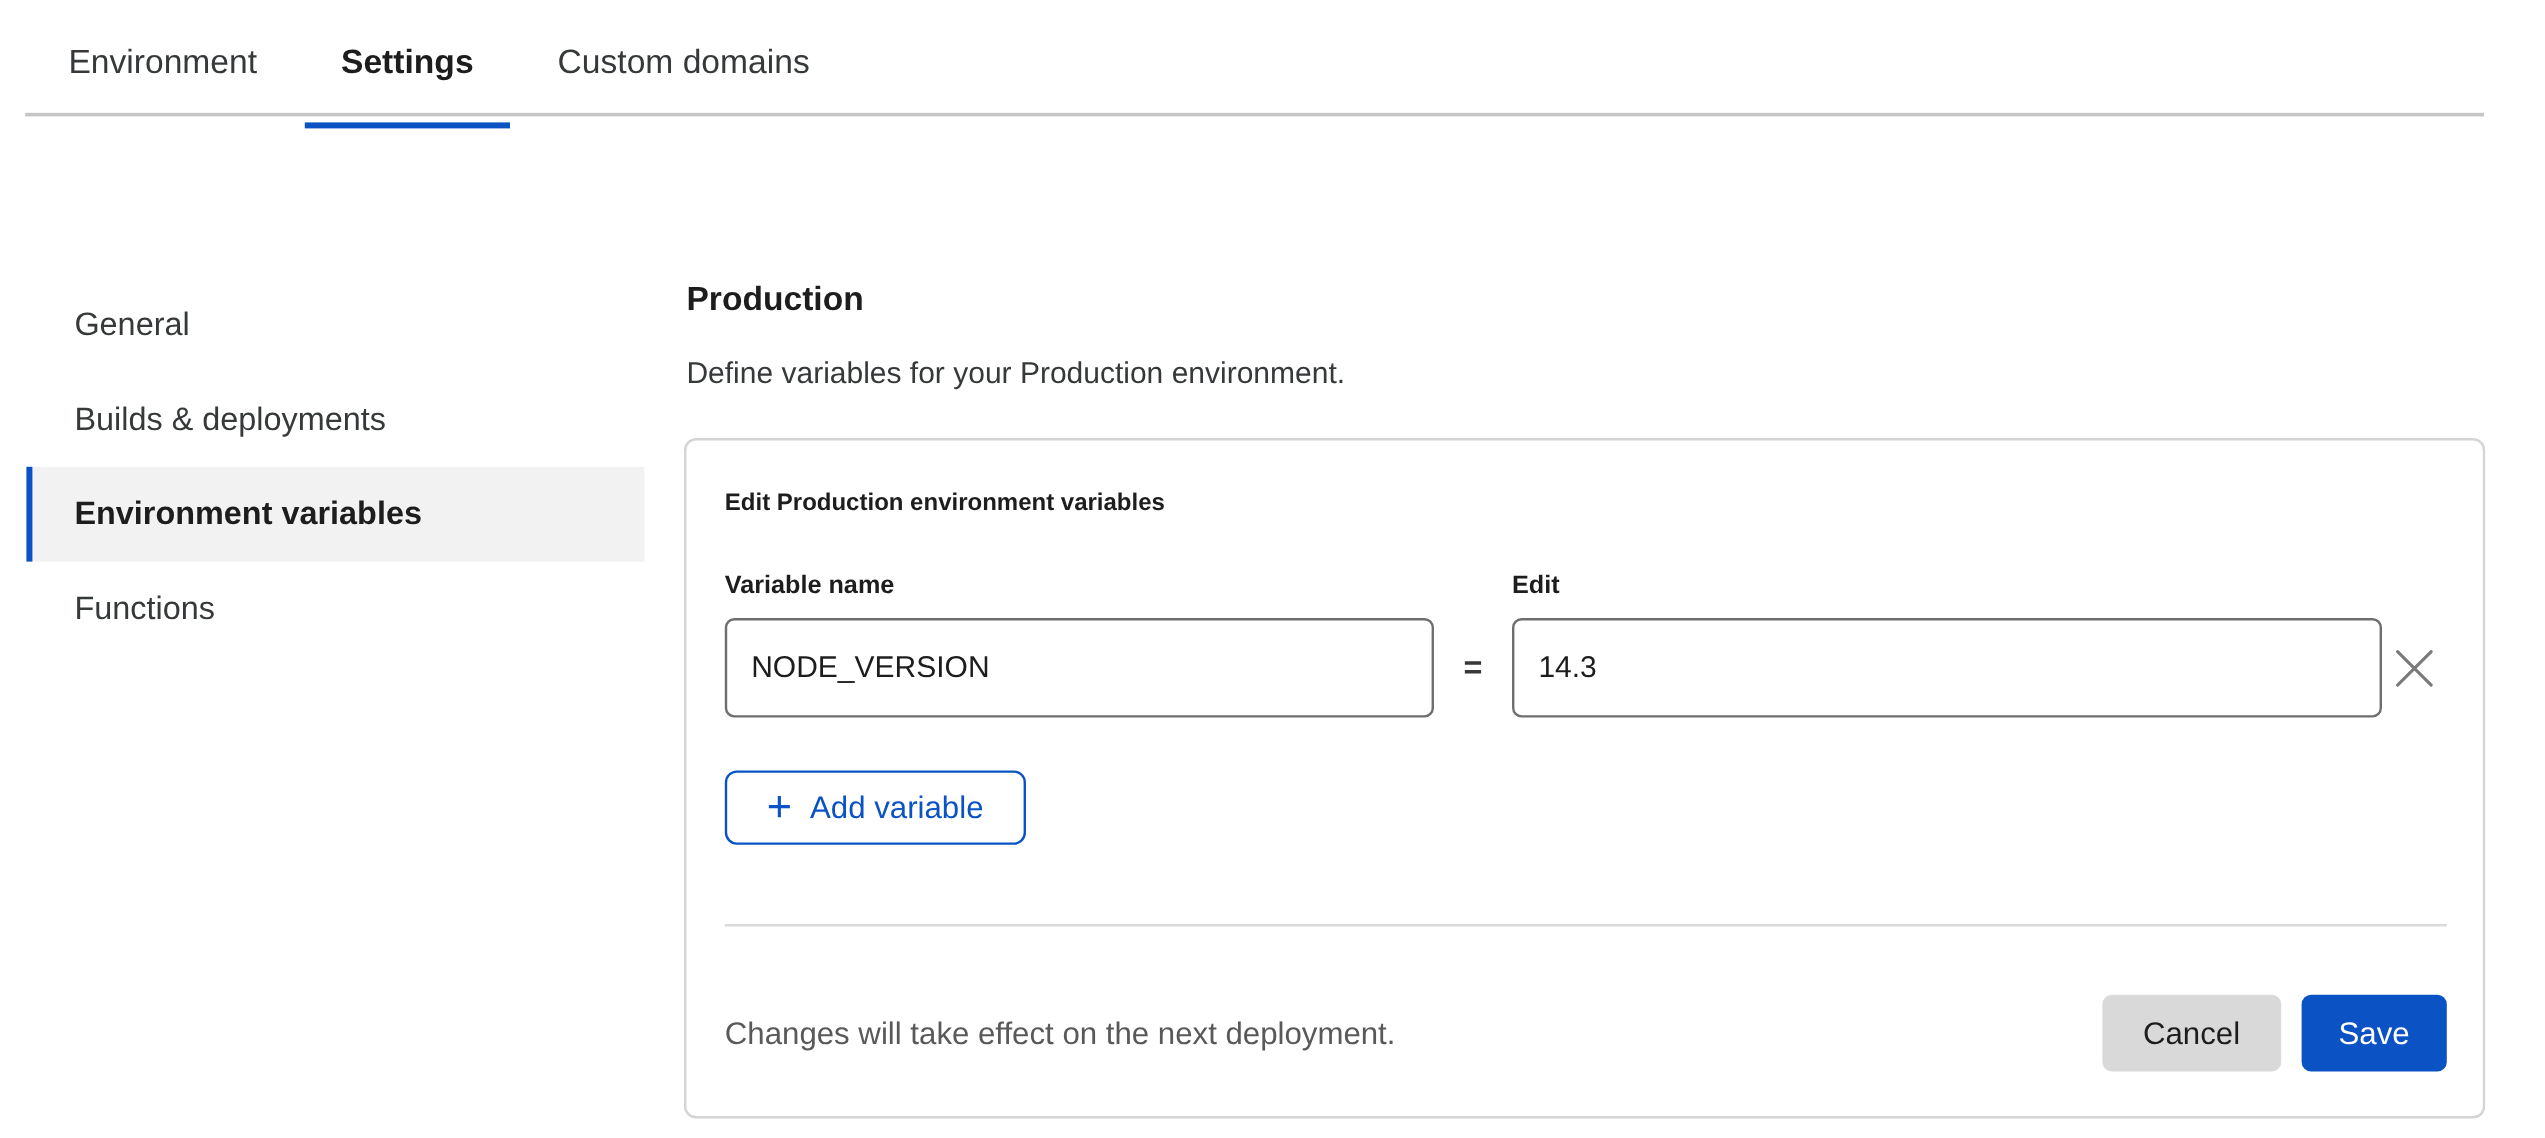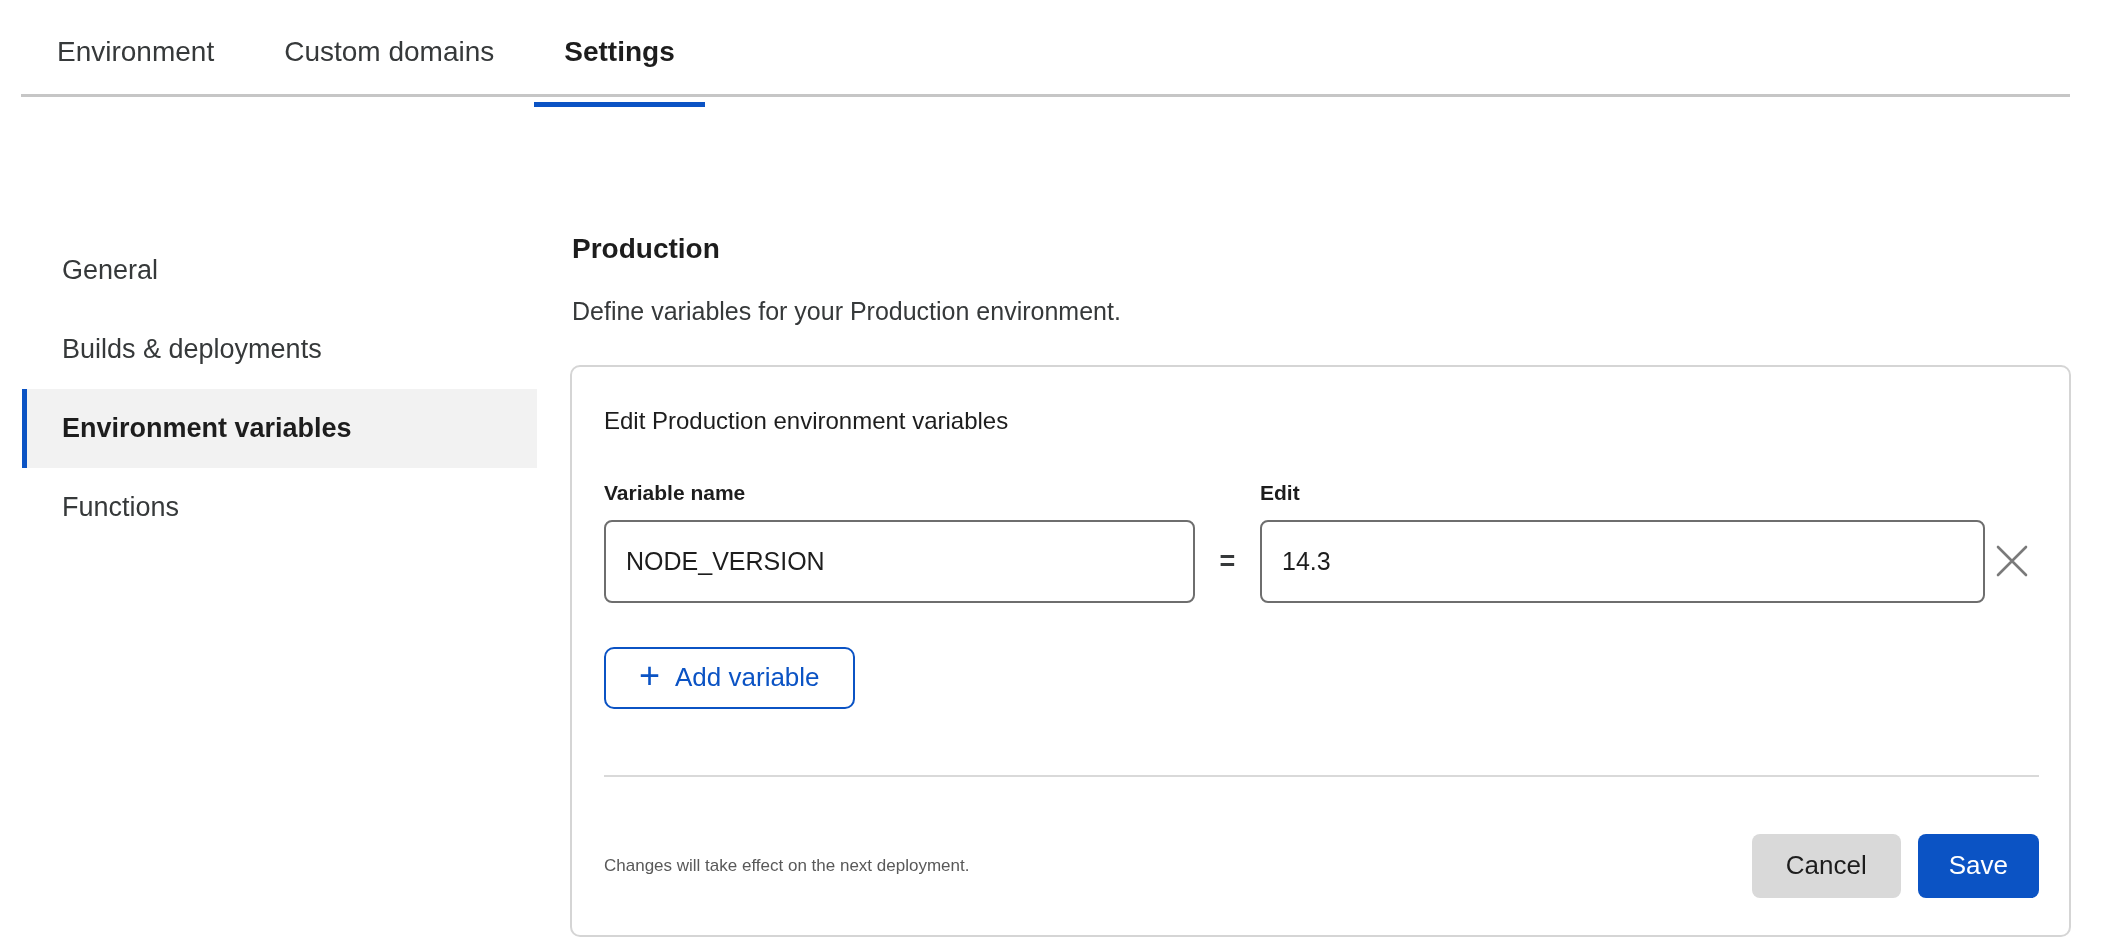--- a/index.html
+++ b/index.html
@@ -61,21 +61,21 @@
     position:absolute;left:572px;top:296px;margin:0;
     font-size:25px;color:var(--text-mid);line-height:1.2;
   }
 
   .card{
     position:absolute;left:570px;top:365px;width:1501px;
     border:2px solid var(--card-border);border-radius:10px;background:#fff;
     padding:40px 30px 37px 32px;
   }
   .card-title{
-    margin:0;font-size:24px;font-weight:400;color:var(--text-dark);line-height:1.2;
+    margin:0;font-size:20px;font-weight:700;color:var(--text-dark);line-height:1.2;
   }
 
   .grid-row{display:flex;align-items:center;}
   .col-name{width:591px;}
   .col-eq{width:65px;display:flex;align-items:center;justify-content:center;}
   .col-value{flex:1;}
   .col-x{width:54px;display:flex;align-items:center;justify-content:center;}
 
   .labels-row{margin-top:46px;align-items:flex-end;}
   .field-label{font-size:21px;font-weight:700;color:var(--text-dark);line-height:1;}
@@ -98,35 +98,35 @@
     background:#fff;color:var(--accent);font-size:26px;cursor:pointer;
     font-family:inherit;
   }
   .add-btn .plus{font-size:36px;font-weight:300;line-height:0;margin-top:-3px;}
 
   .card-divider{
     margin:66px 0 0 0;border:none;border-top:2px solid var(--divider);
   }
 
   .card-footer{display:flex;align-items:center;margin-top:57px;}
-  .footer-note{flex:1;font-size:17px;color:var(--note-grey);}
+  .footer-note{flex:1;font-size:26px;color:var(--note-grey);}
   .btn{
     height:64px;border:none;border-radius:8px;font-size:26px;cursor:pointer;
     font-family:inherit;display:inline-flex;align-items:center;
   }
   .btn-cancel{background:var(--cancel-bg);color:var(--text-dark);padding:0 34px;margin-right:17px;}
   .btn-save{background:var(--accent);color:#ffffff;padding:0 31px;}
 </style>
 </head>
 <body>
 
 <nav class="tabbar">
   <button class="tab">Environment</button>
+  <button class="tab active">Settings</button>
   <button class="tab">Custom domains</button>
-  <button class="tab active">Settings</button>
 </nav>
 
 <aside class="sidebar">
   <div class="side-item">General</div>
   <div class="side-item">Builds &amp; deployments</div>
   <div class="side-item active">Environment variables</div>
   <div class="side-item">Functions</div>
 </aside>
 
 <h2 class="page-heading">Production</h2>

